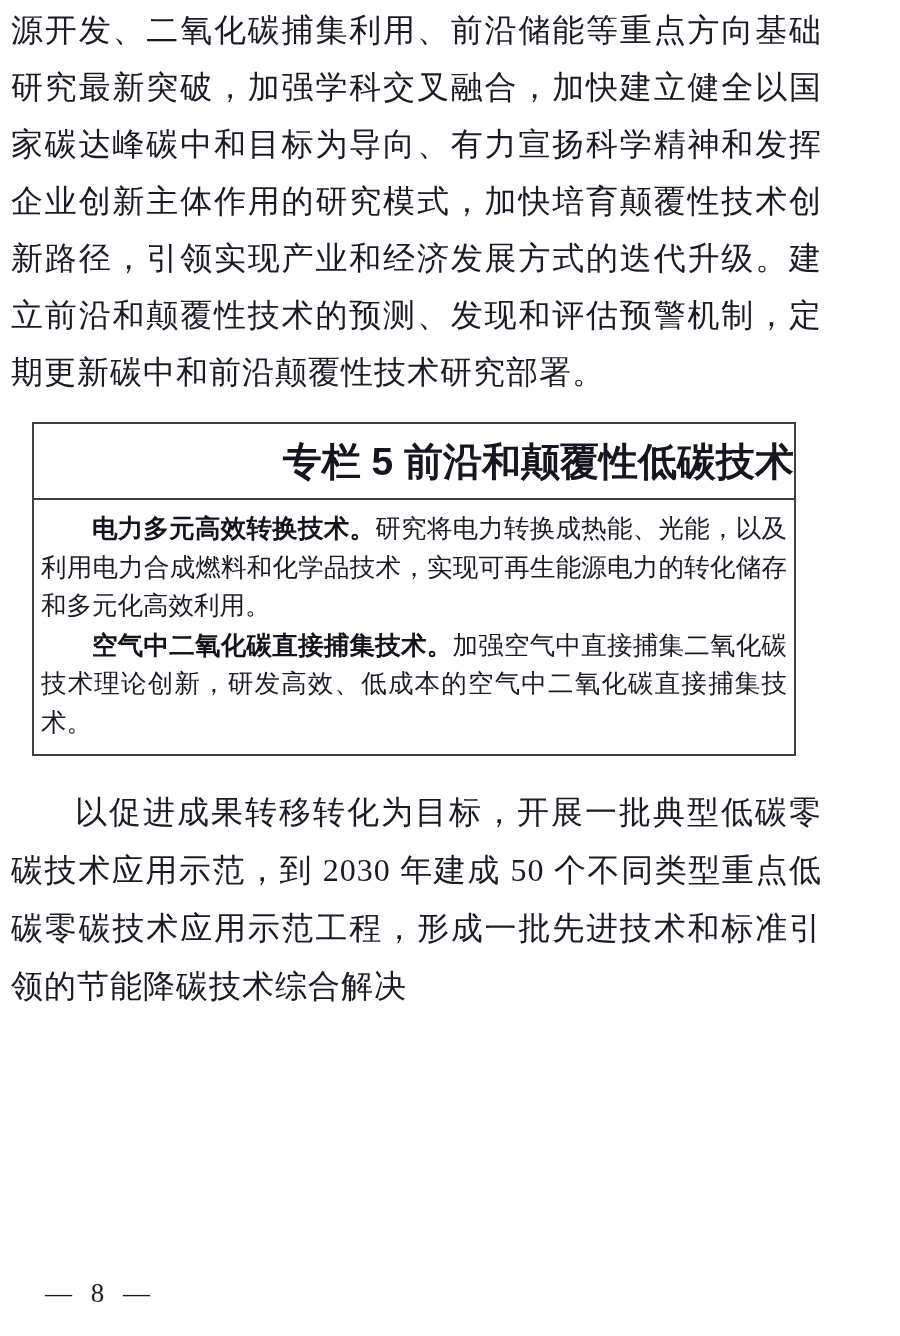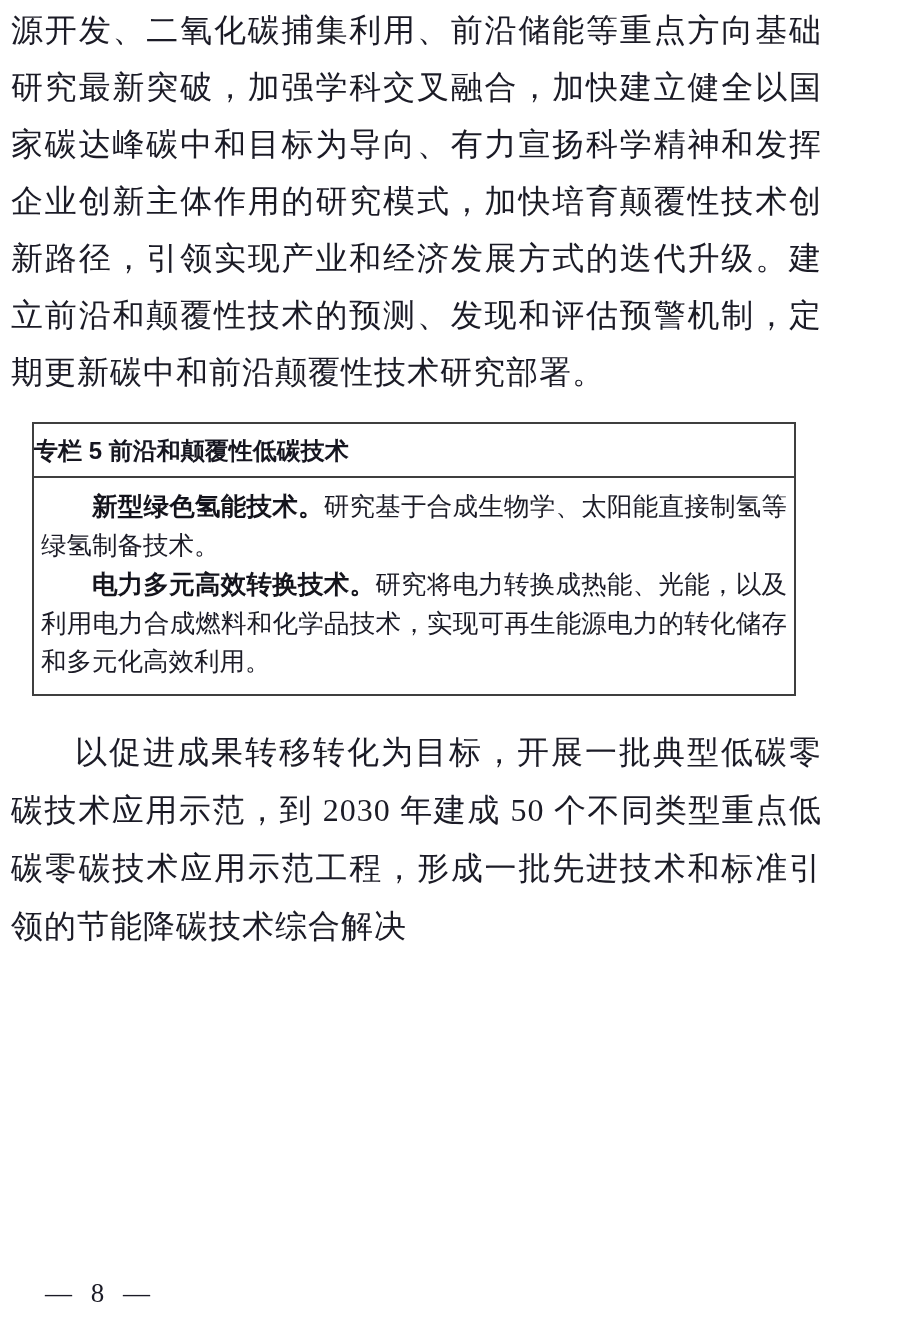--- a/index.html
+++ b/index.html
@@ -30,24 +30,24 @@
   
   .column-box {
     margin: 21px 26px 0 21px;
     border: 2px solid #3f3f3f;
     box-sizing: border-box;
   }
   .column-box-title {
     margin: 0;
     padding: 11px 0 9px 0;
     border-bottom: 2px solid #3f3f3f;
-    text-align: left;
+    text-align: right;
     font-family: "Liberation Sans", "DejaVu Sans", sans-serif;
     font-weight: bold;
-    font-size: 24px;
+    font-size: 39px;
     color: #161620;
   }
   .column-box-body {
     padding: 9px 7px 12px 7px;
   }
   .box-para {
     margin: 0;
     font-size: 25.5px;
     line-height: 38.5px;
     text-indent: 2em;
@@ -89,22 +89,22 @@
 </head>
 <body>
 
 <div class="page">
 
   <p class="intro-para">源开发、二氧化碳捕集利用、前沿储能等重点方向基础研究最新突破，加强学科交叉融合，加快建立健全以国家碳达峰碳中和目标为导向、有力宣扬科学精神和发挥企业创新主体作用的研究模式，加快培育颠覆性技术创新路径，引领实现产业和经济发展方式的迭代升级。建立前沿和颠覆性技术的预测、发现和评估预警机制，定期更新碳中和前沿颠覆性技术研究部署。</p>
 
   <div class="column-box">
     <div class="column-box-title">专栏 5  前沿和颠覆性低碳技术</div>
     <div class="column-box-body">
-      <p class="box-para"><span class="lead">新型绿色氢能技术。</span><span>研究基于合成生物学、太阳能直接制氢等绿氢制备技术。</span></p>
       <p class="box-para"><span class="lead">电力多元高效转换技术。</span><span>研究将电力转换成热能、光能，以及利用电力合成燃料和化学品技术，实现可再生能源电力的转化储存和多元化高效利用。</span></p>
+      <p class="box-para"><span class="lead">空气中二氧化碳直接捕集技术。</span><span>加强空气中直接捕集二氧化碳技术理论创新，研发高效、低成本的空气中二氧化碳直接捕集技术。</span></p>
     </div>
   </div>
 
 
   <p class="closing-para">以促进成果转移转化为目标，开展一批典型低碳零碳技术应用示范，到 2030 年建成 50 个不同类型重点低碳零碳技术应用示范工程，形成一批先进技术和标准引领的节能降碳技术综合解决</p>
 
   <div class="page-number">— 8 —</div>
 
 </div>
 

